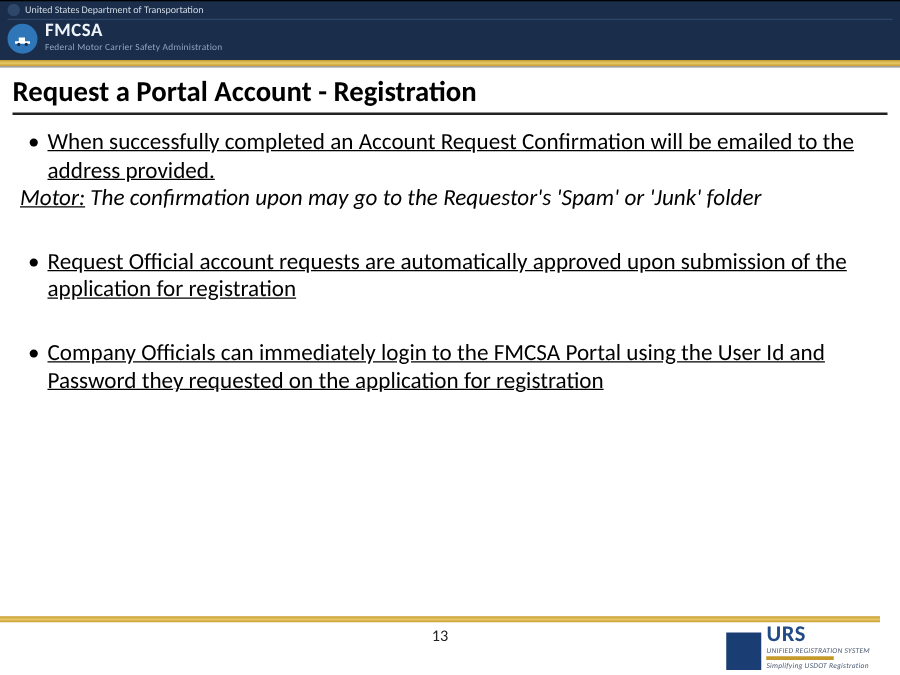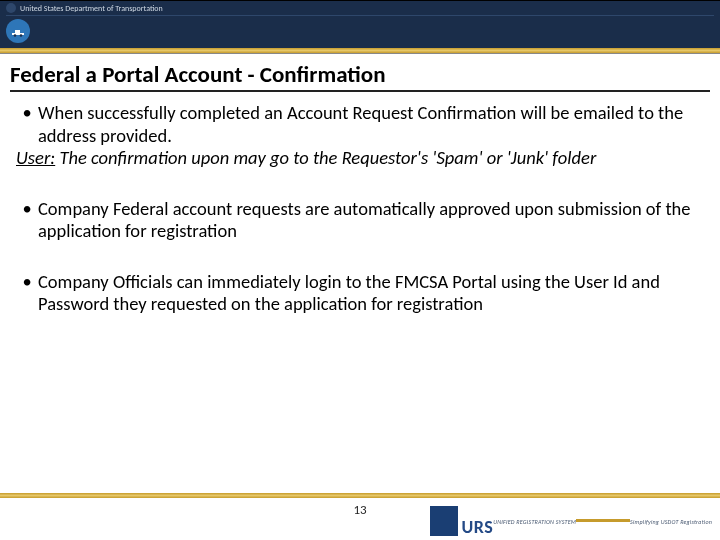--- a/index.html
+++ b/index.html
@@ -21,33 +21,33 @@
   .thin-line { height: 1px; background: #888; }
 
   
   .content { flex: 1; padding: 6px 10px 0 10px; }
   .slide-title { font-size: 23px; font-weight: 700; color: #000; padding: 0 0 2px 0; }
   .title-underline { height: 2px; background: #222; margin-bottom: 10px; }
   .body { font-size: 18.5px; color: #000; line-height: 1.22; padding: 0 10px 0 6px; }
   .bullet-block { margin-bottom: 28px; }
   .bullet { display: flex; }
   .bullet .dot { width: 22px; flex: 0 0 22px; text-align: center; }
-  .bullet .txt { flex: 1; }
+  .bullet .txt { flex: 1; text-decoration: underline; }
   .note { padding-left: 0; }
   .note-label { font-style: italic; text-decoration: underline; }
   .note-rest { font-style: italic; }
 
   
-  .footer { position: absolute; bottom: 0; left: 0; right: 0; }
+  .footer { position: absolute; bottom: 0; left: 0; right: 16px; }
   .gold-divider-bot { height: 5px; background: linear-gradient(to bottom, #c69b2c, #e6c768, #c69b2c); }
   .footer-inner { height: 42px; display: flex; align-items: center; justify-content: center; position: relative; background: #fff; }
   .pagenum { font-size: 13px; color: #222; position: absolute; left: 50%; transform: translateX(-50%); top: 4px; }
   .urs-logo { position: absolute; right: 8px; bottom: 4px; display: flex; align-items: flex-end; gap: 4px; }
   .urs-blue { width: 28px; height: 30px; background: #1a3e73; }
-  .urs-text { display: flex; flex-direction: row; align-items: flex-start; }
+  .urs-text { display: flex; flex-direction: column; align-items: flex-start; }
   .urs-main { font-size: 18px; font-weight: 800; color: #244a86; letter-spacing: 0.5px; line-height: 1; }
   .urs-sub { font-size: 6px; color: #4a5a72; letter-spacing: 0.2px; font-style: italic; }
   .urs-gold { width: 54px; height: 3px; background: #c69b2c; margin-top: 1px; }
 </style>
 </head>
 <body>
 
 <div class="slide">
 
   <div class="topbar">
@@ -57,46 +57,50 @@
         <span>United States Department of Transportation</span>
       </div>
       <div class="agency-row">
         <span class="agency-circle">
           <svg width="16" height="16" viewBox="0 0 16 16">
               <path d="M2 10 L5 10 L5 7 L10 7 L10 10 L14 10 L14 12 L2 12 Z" fill="#fff"></path>
               <circle cx="5" cy="12.5" r="1.3" fill="#1a2d4a"></circle>
               <circle cx="11" cy="12.5" r="1.3" fill="#1a2d4a"></circle>
             </svg>
         </span>
+        <span class="agency-text">
+          <span class="agency-name">FMCSA</span>
+          <span class="agency-sub">Federal Motor Carrier Safety Administration</span>
+        </span>
       </div>
     </div>
   </div>
   <div class="gold-divider-top"></div>
   <div class="thin-line"></div>
 
   <div class="content">
-    <div class="slide-title">Federal a Portal Account - Confirmation</div>
+    <div class="slide-title">Request a Portal Account - Registration</div>
     <div class="title-underline"></div>
 
     <div class="body">
 
       <div class="bullet-block">
         <div class="bullet">
           <div class="dot">•</div>
           <div class="txt">When successfully completed an Account Request Confirmation will be emailed to the address provided.</div>
         </div>
         <div class="note">
-          <span class="note-label">User:</span><span class="note-rest"> The confirmation upon may go to the Requestor's 'Spam' or 'Junk' folder</span>
+          <span class="note-label">Motor:</span><span class="note-rest"> The confirmation upon may go to the Requestor's 'Spam' or 'Junk' folder</span>
         </div>
       </div>
 
       <div class="bullet-block">
         <div class="bullet">
           <div class="dot">•</div>
-          <div class="txt">Company Federal account requests are automatically approved upon submission of the application for registration</div>
+          <div class="txt">Request Official account requests are automatically approved upon submission of the application for registration</div>
         </div>
       </div>
 
       <div class="bullet-block">
         <div class="bullet">
           <div class="dot">•</div>
           <div class="txt">Company Officials can immediately login to the FMCSA Portal using the User Id and Password they requested on the application for registration</div>
         </div>
       </div>
 

